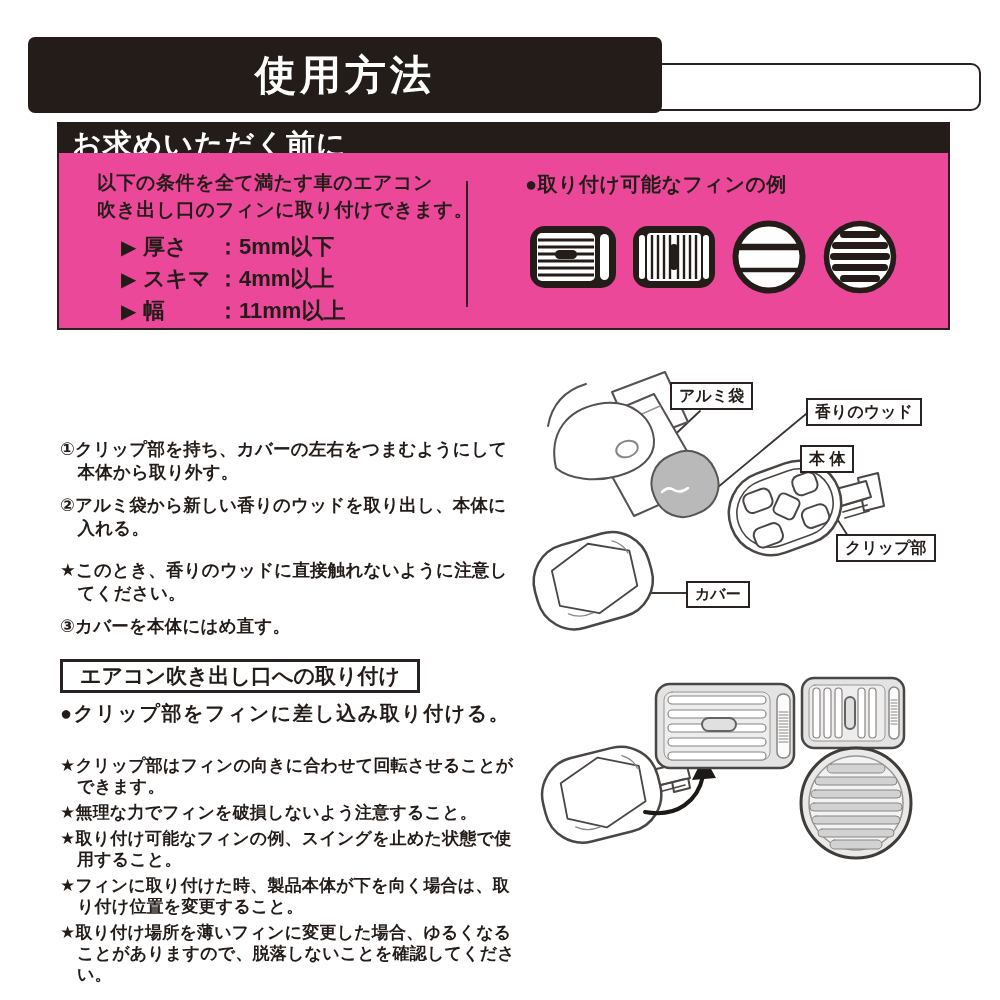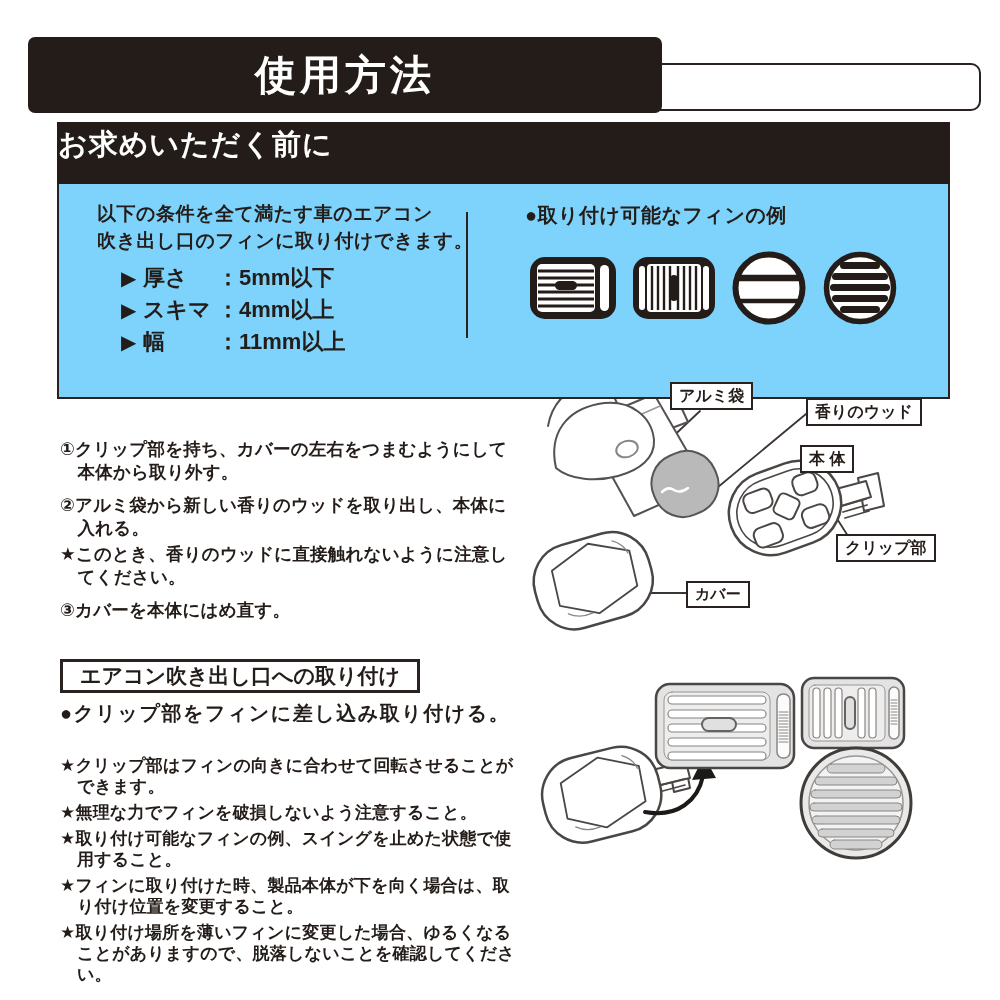--- a/index.html
+++ b/index.html
@@ -20,26 +20,26 @@
     background:#231c18;border-radius:7px;
     display:flex;align-items:center;justify-content:center;
   }
   .banner span{
     color:#fff;font-size:41px;font-weight:700;letter-spacing:4px;
   }
 
   
   .sec1{position:absolute;left:57px;top:122px;width:893px;}
   .sec1-header{
-    height:62px;background:#231c18;color:#fff;
-    font-size:29px;font-weight:700;line-height:45px;padding-left:1px;
+    height:31px;background:#231c18;color:#fff;
+    font-size:29px;font-weight:700;line-height:45px;padding-left:15px;
     letter-spacing:1px;
   }
   .sec1-body{
-    position:relative;height:215px;background:#7dd3fc;
+    position:relative;height:177px;background:#ec4899;
     border:2px solid #2a2220;border-top:none;box-sizing:border-box;
   }
   .intro{
     position:absolute;left:38px;top:16px;
     font-size:19px;font-weight:700;line-height:27px;letter-spacing:0.5px;
   }
   .specs{position:absolute;left:62px;top:78px;}
   .spec-row{display:flex;align-items:center;height:32px;font-weight:700;}
   .spec-marker{width:22px;font-size:20px;}
   .spec-label{width:74px;font-size:22px;}
@@ -62,21 +62,21 @@
   }
   .sec2-header{left:60px;top:393px;width:278px;height:34px;font-size:21px;}
   .sec3-header{left:60px;top:659px;width:360px;height:34px;font-size:21px;}
 
   
   .steps{position:absolute;left:60px;top:438px;width:452px;}
   .step{
     margin:0 0 10px 0;font-size:17.5px;font-weight:700;line-height:23px;
     padding-left:1em;text-indent:-1em;letter-spacing:0.2px;
   }
-  .step.tight{margin-bottom:3px;}
+  .step.tight{margin-bottom:19px;}
 
   .attach-text{position:absolute;left:60px;top:700px;width:472px;}
   .main-inst{
     margin:0 0 28px 0;font-size:20px;font-weight:700;letter-spacing:1.5px;
   }
   .note{
     margin:0 5px 5px 0;font-size:17px;font-weight:700;line-height:21px;
     padding-left:1em;text-indent:-1em;letter-spacing:0.2px;
   }
 

